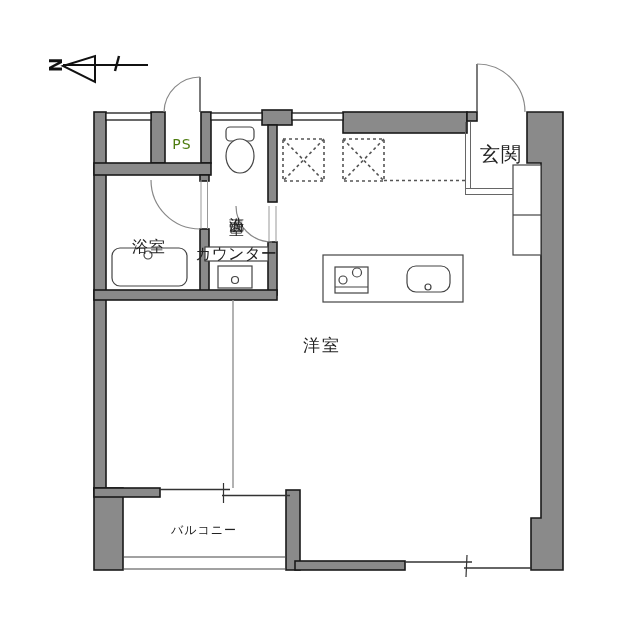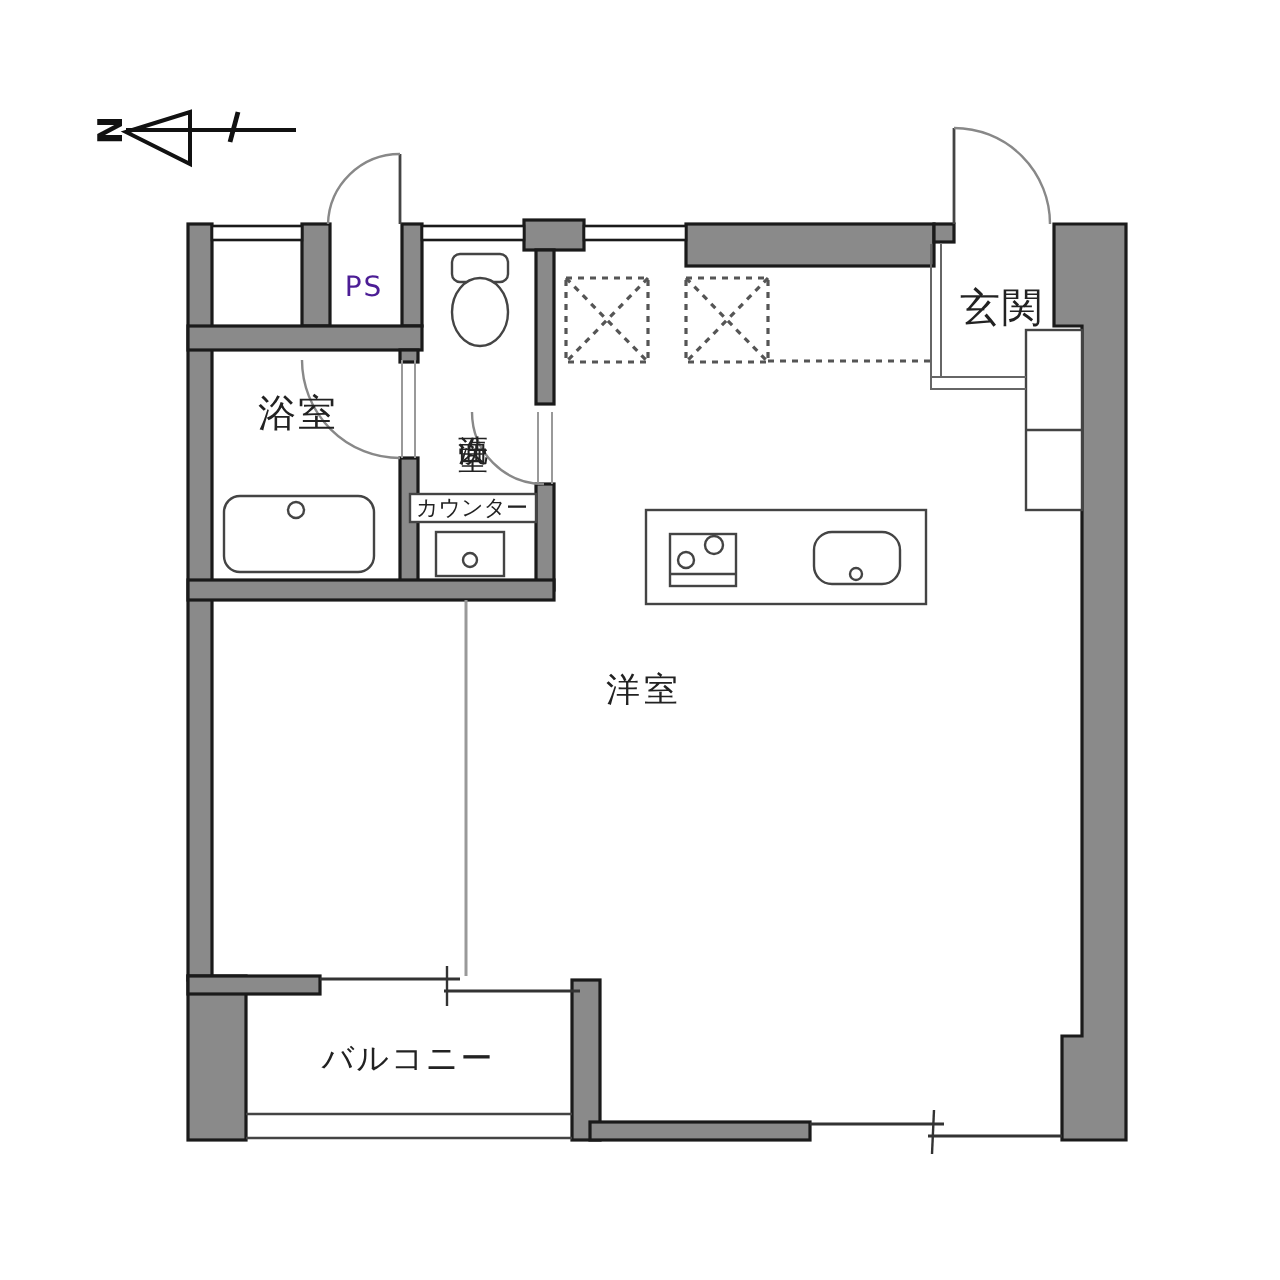--- a/index.html
+++ b/index.html
@@ -1,28 +1,28 @@
 <!DOCTYPE html>
 <html><head>
 <meta charset="utf-8">
 <style>
   html,body{margin:0;padding:0;background:#ffffff;}
   #plan{position:relative;width:640px;height:640px;background:#ffffff;
         font-family:"DejaVu Sans","Liberation Sans",sans-serif;overflow:hidden;}
   #plan svg{position:absolute;left:0;top:0;}
   .lbl{position:absolute;color:#222;white-space:nowrap;
        transform:translate(-50%,-50%);letter-spacing:1px;}
-  .lbl-ps{font-size:14px;color:#4c1d95;}
-  .lbl-bath{font-size:19px;}
+  .lbl-ps{font-size:14px;color:#4d7c0f;}
+  .lbl-bath{font-size:16px;margin-top:40px;}
   .lbl-wash{font-size:15px;writing-mode:vertical-rl;text-orientation:upright;
             letter-spacing:2px;line-height:1;}
-  .lbl-counter{font-size:11px;letter-spacing:0;}
+  .lbl-counter{font-size:16px;letter-spacing:0;}
   .lbl-genkan{font-size:20px;}
   .lbl-main{font-size:17px;letter-spacing:2px;}
-  .lbl-balcony{font-size:16px;}
+  .lbl-balcony{font-size:12px;}
   .lbl-north{font-size:17px;font-weight:bold;color:#111;
              transform:translate(-50%,-50%) rotate(-90deg);letter-spacing:0;}
 </style>
 </head>
 <body>
 
 <div id="plan">
 
 <svg width="640" height="640" viewBox="0 0 640 640">
 

